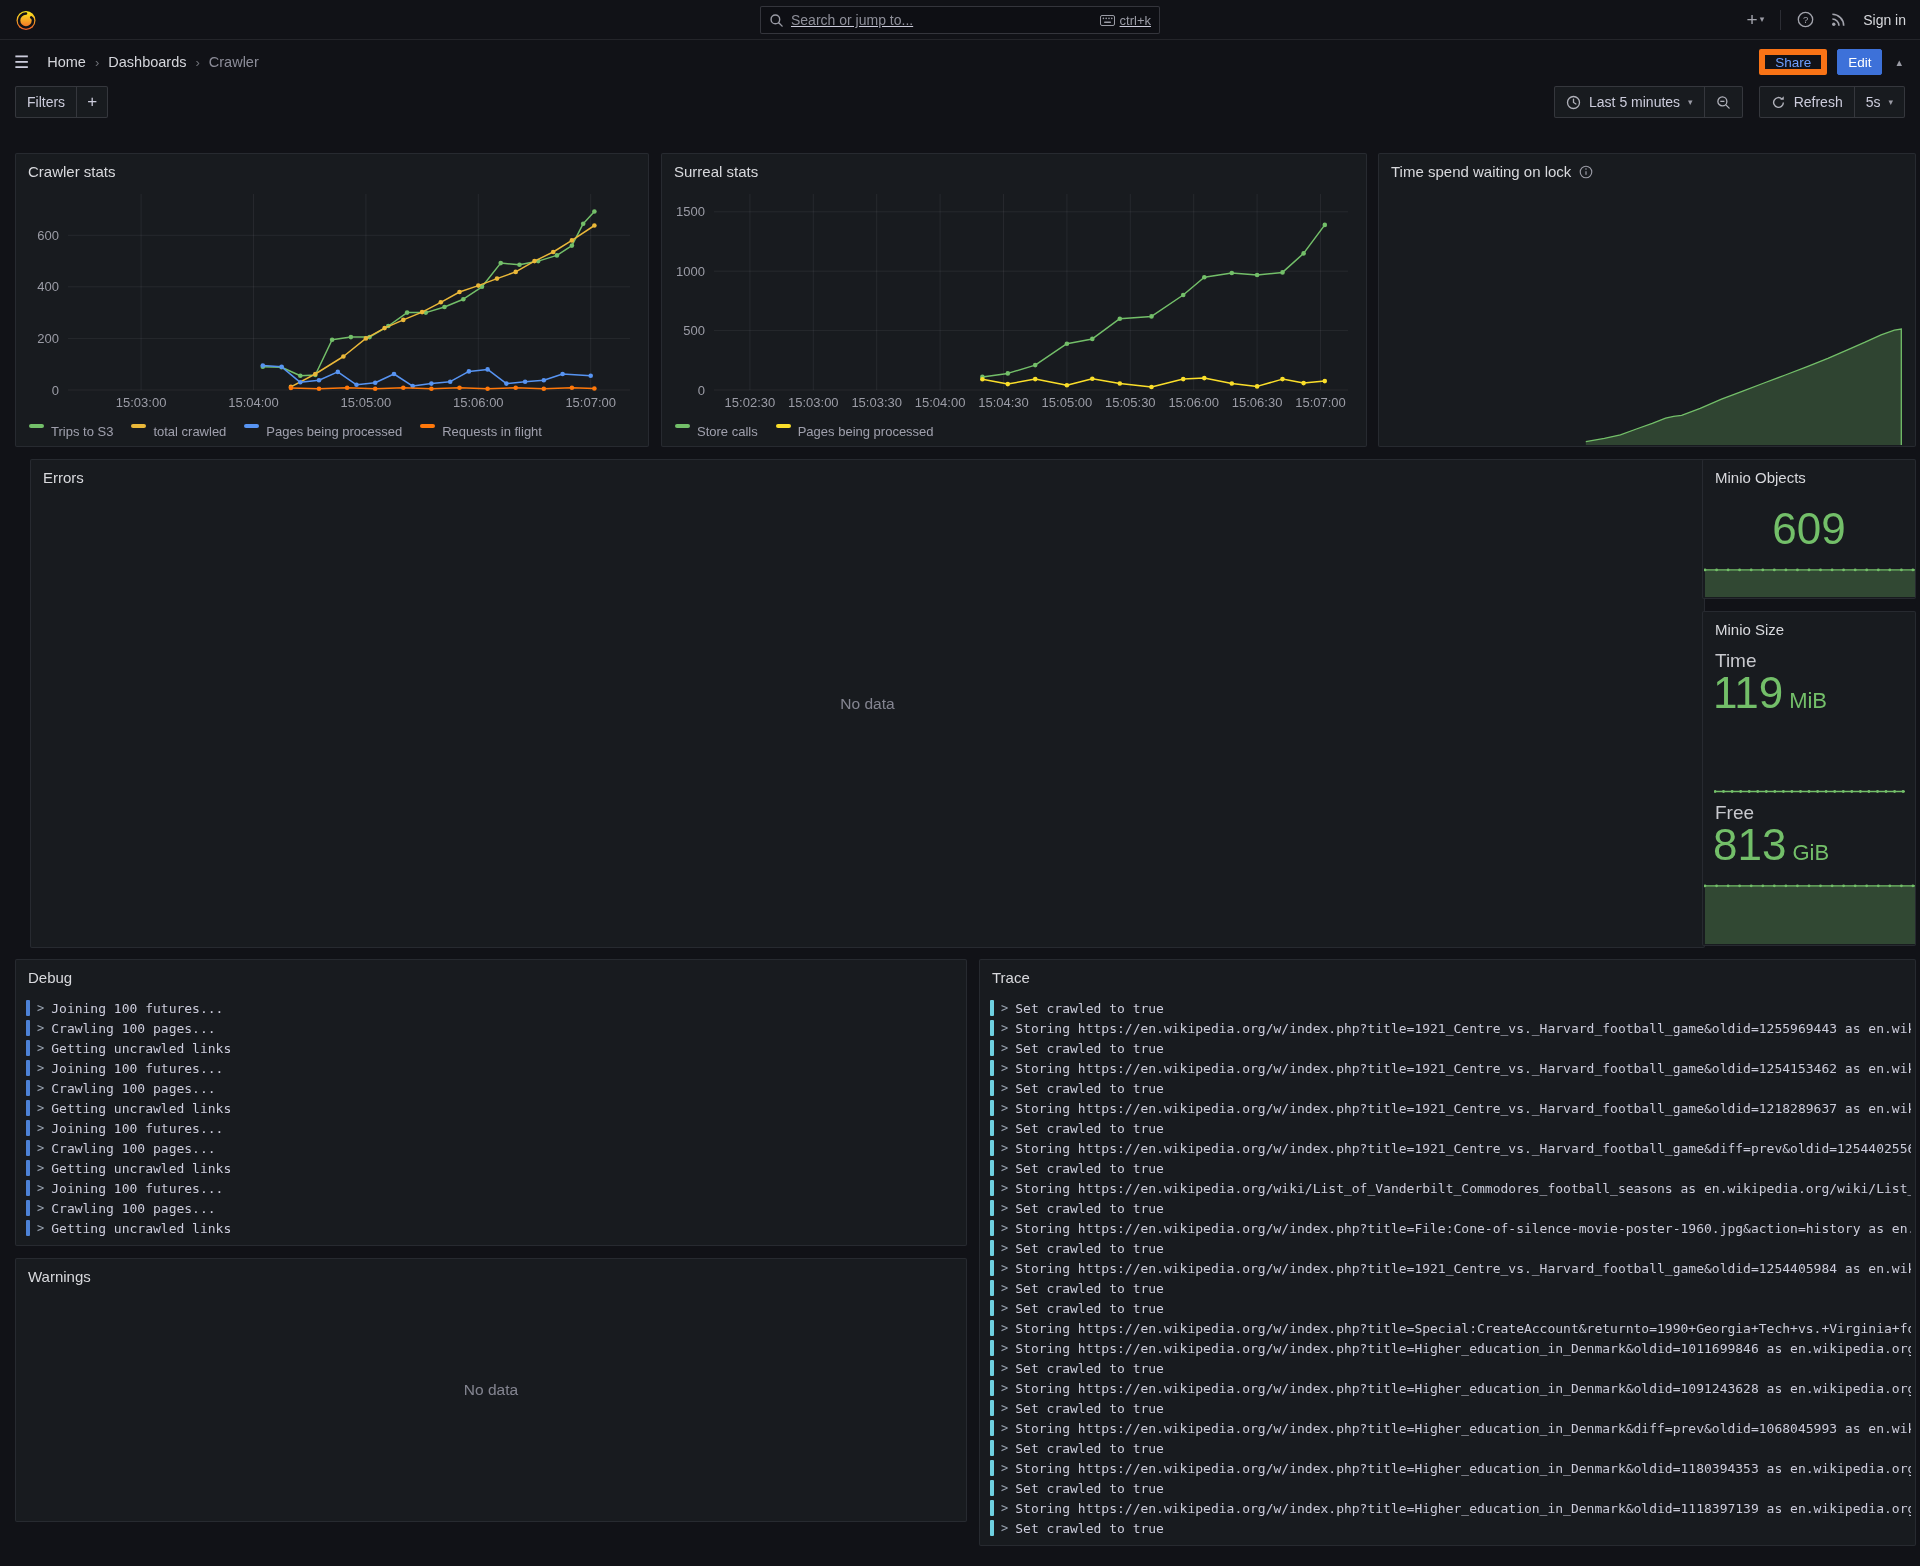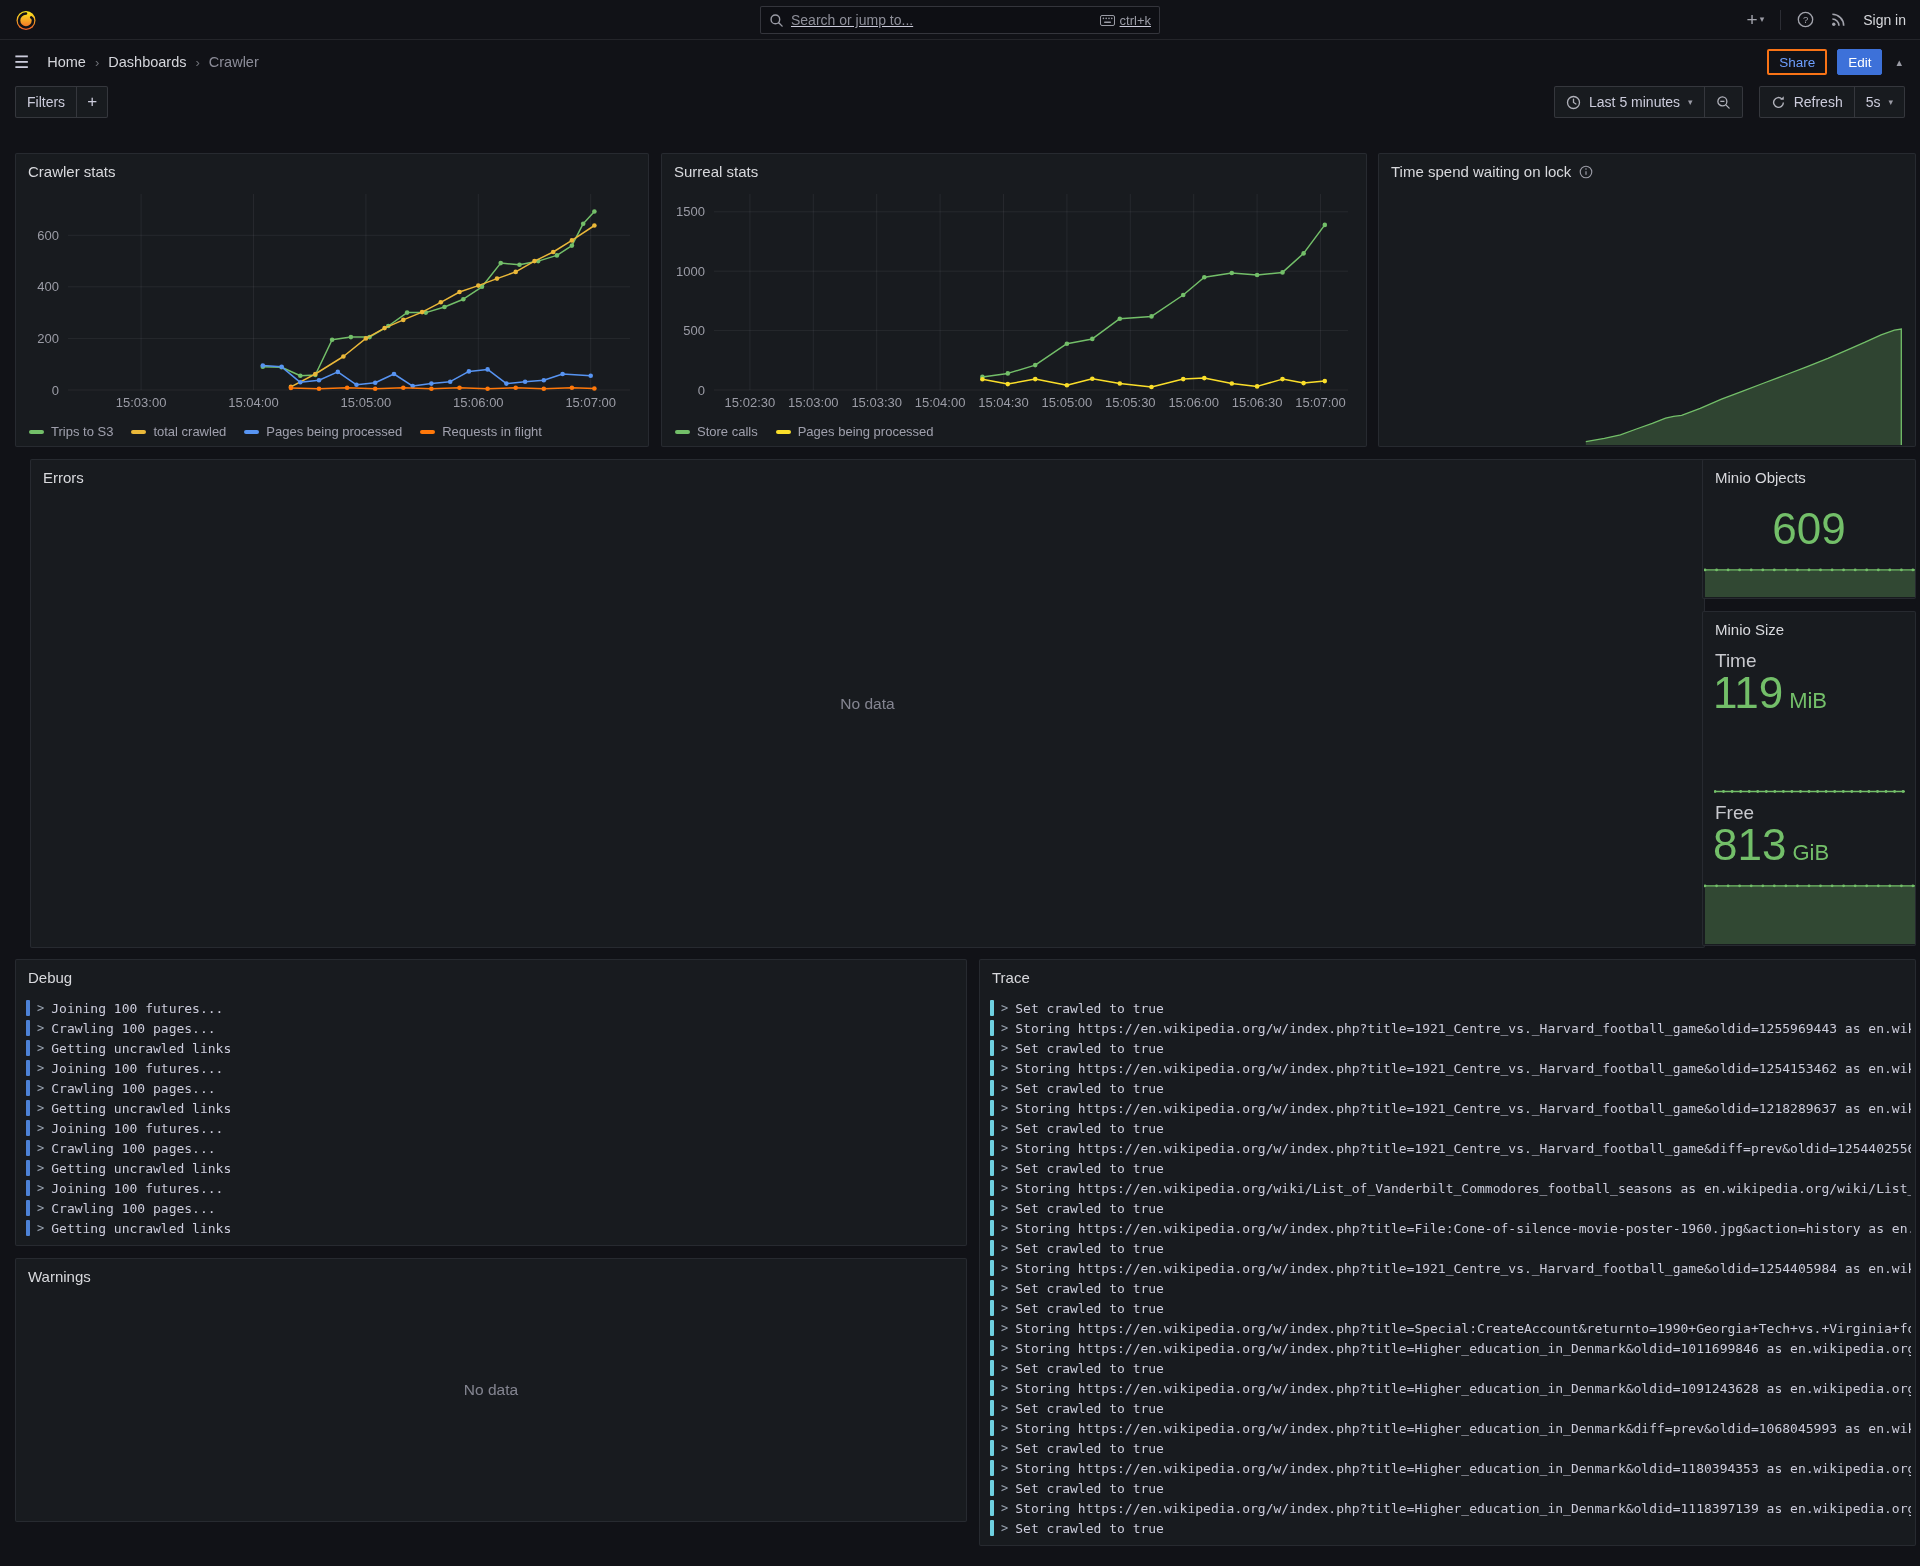--- a/index.html
+++ b/index.html
@@ -25,21 +25,21 @@
 
   
   .subnav { position:absolute; top:41px; left:0; right:0; height:42px; display:flex; align-items:center; padding:0 14px; }
   .burger { font-size:17px; color:#ccccdc; cursor:pointer; margin-right:18px; }
   .crumbs { display:flex; align-items:center; gap:9px; font-size:14.5px; }
   .crumb { color:#d5d6dc; cursor:pointer; }
   .crumb.current { color:rgba(204,204,220,0.65); cursor:default; }
   .crumb-sep { color:#6e7077; font-size:13px; }
   .subnav-right { margin-left:auto; display:flex; align-items:center; gap:10px; }
   .btn { height:26px; border-radius:2px; font-size:13.5px; display:inline-flex; align-items:center; padding:0 10px; cursor:pointer; }
-  .btn-outline { border:2px solid #f97316; color:#6e9fff; background:transparent; }
+  .btn-outline { border:6px solid #f97316; color:#6e9fff; background:transparent; }
   .btn-primary { background:#3d71d9; color:#fff; border:1px solid #3d71d9; }
   .collapse-caret { color:#9a9ba5; font-size:11px; cursor:pointer; padding:0 4px; }
 
   
   .toolbar { position:absolute; top:86px; left:0; right:0; height:32px; padding:0 15px;
              display:flex; align-items:center; justify-content:space-between; }
   .tb-group { display:flex; align-items:center; }
   .tbtn { height:32px; background:#181b1f; border:1px solid rgba(204,204,220,0.16); border-radius:2px;
           color:#ccccdc; font-size:14px; display:inline-flex; align-items:center; gap:8px; padding:0 11px; cursor:pointer; }
   .tbtn.attach { margin-left:-1px; border-radius:0 2px 2px 0; }
@@ -51,21 +51,21 @@
   .panel { position:absolute; background:#181b1f; border:1px solid rgba(204,204,220,0.09); border-radius:2px; }
   .ptitle { position:absolute; top:9px; left:12px; font-size:15px; font-weight:500; color:#d8d9dd;
             display:flex; align-items:center; gap:8px; cursor:pointer; white-space:nowrap; }
   .nodata { position:absolute; inset:0; display:flex; align-items:center; justify-content:center;
             color:rgba(204,204,220,0.60); font-size:15.5px; }
 
   svg text.tick { fill:#9b9ca6; font-family:"Liberation Sans",sans-serif; font-size:13px; }
   svg line.grid { stroke:rgba(204,204,220,0.08); stroke-width:1; }
   .chart-svg { position:absolute; left:8px; top:34px; }
   .legend { position:absolute; left:13px; bottom:7px; display:flex; gap:18px; align-items:center; }
-  .legend-item { display:flex; align-items:center; gap:7px; font-size:13px; color:rgba(204,204,220,0.75); cursor:pointer; }
+  .legend-item { display:flex; align-items:flex-start; gap:7px; font-size:13px; color:rgba(204,204,220,0.75); cursor:pointer; }
   .swatch { width:15px; height:4px; border-radius:2px; display:inline-block; }
 
   
   .bigstat-center { position:absolute; left:0; right:0; text-align:center; color:#73BF69; font-weight:500; z-index:2; }
   .bigstat-val { font-size:68px; letter-spacing:-1px; }
   .bigstat-unit { font-size:42px; margin-left:10px; }
   .stat-label { position:absolute; left:12px; font-size:19px; color:#c8c9ce; }
   .stat-value { position:absolute; left:10px; color:#73BF69; font-weight:500; white-space:nowrap; }
   .stat-num { font-size:44px; }
   .stat-unit { font-size:22px; margin-left:6px; }

